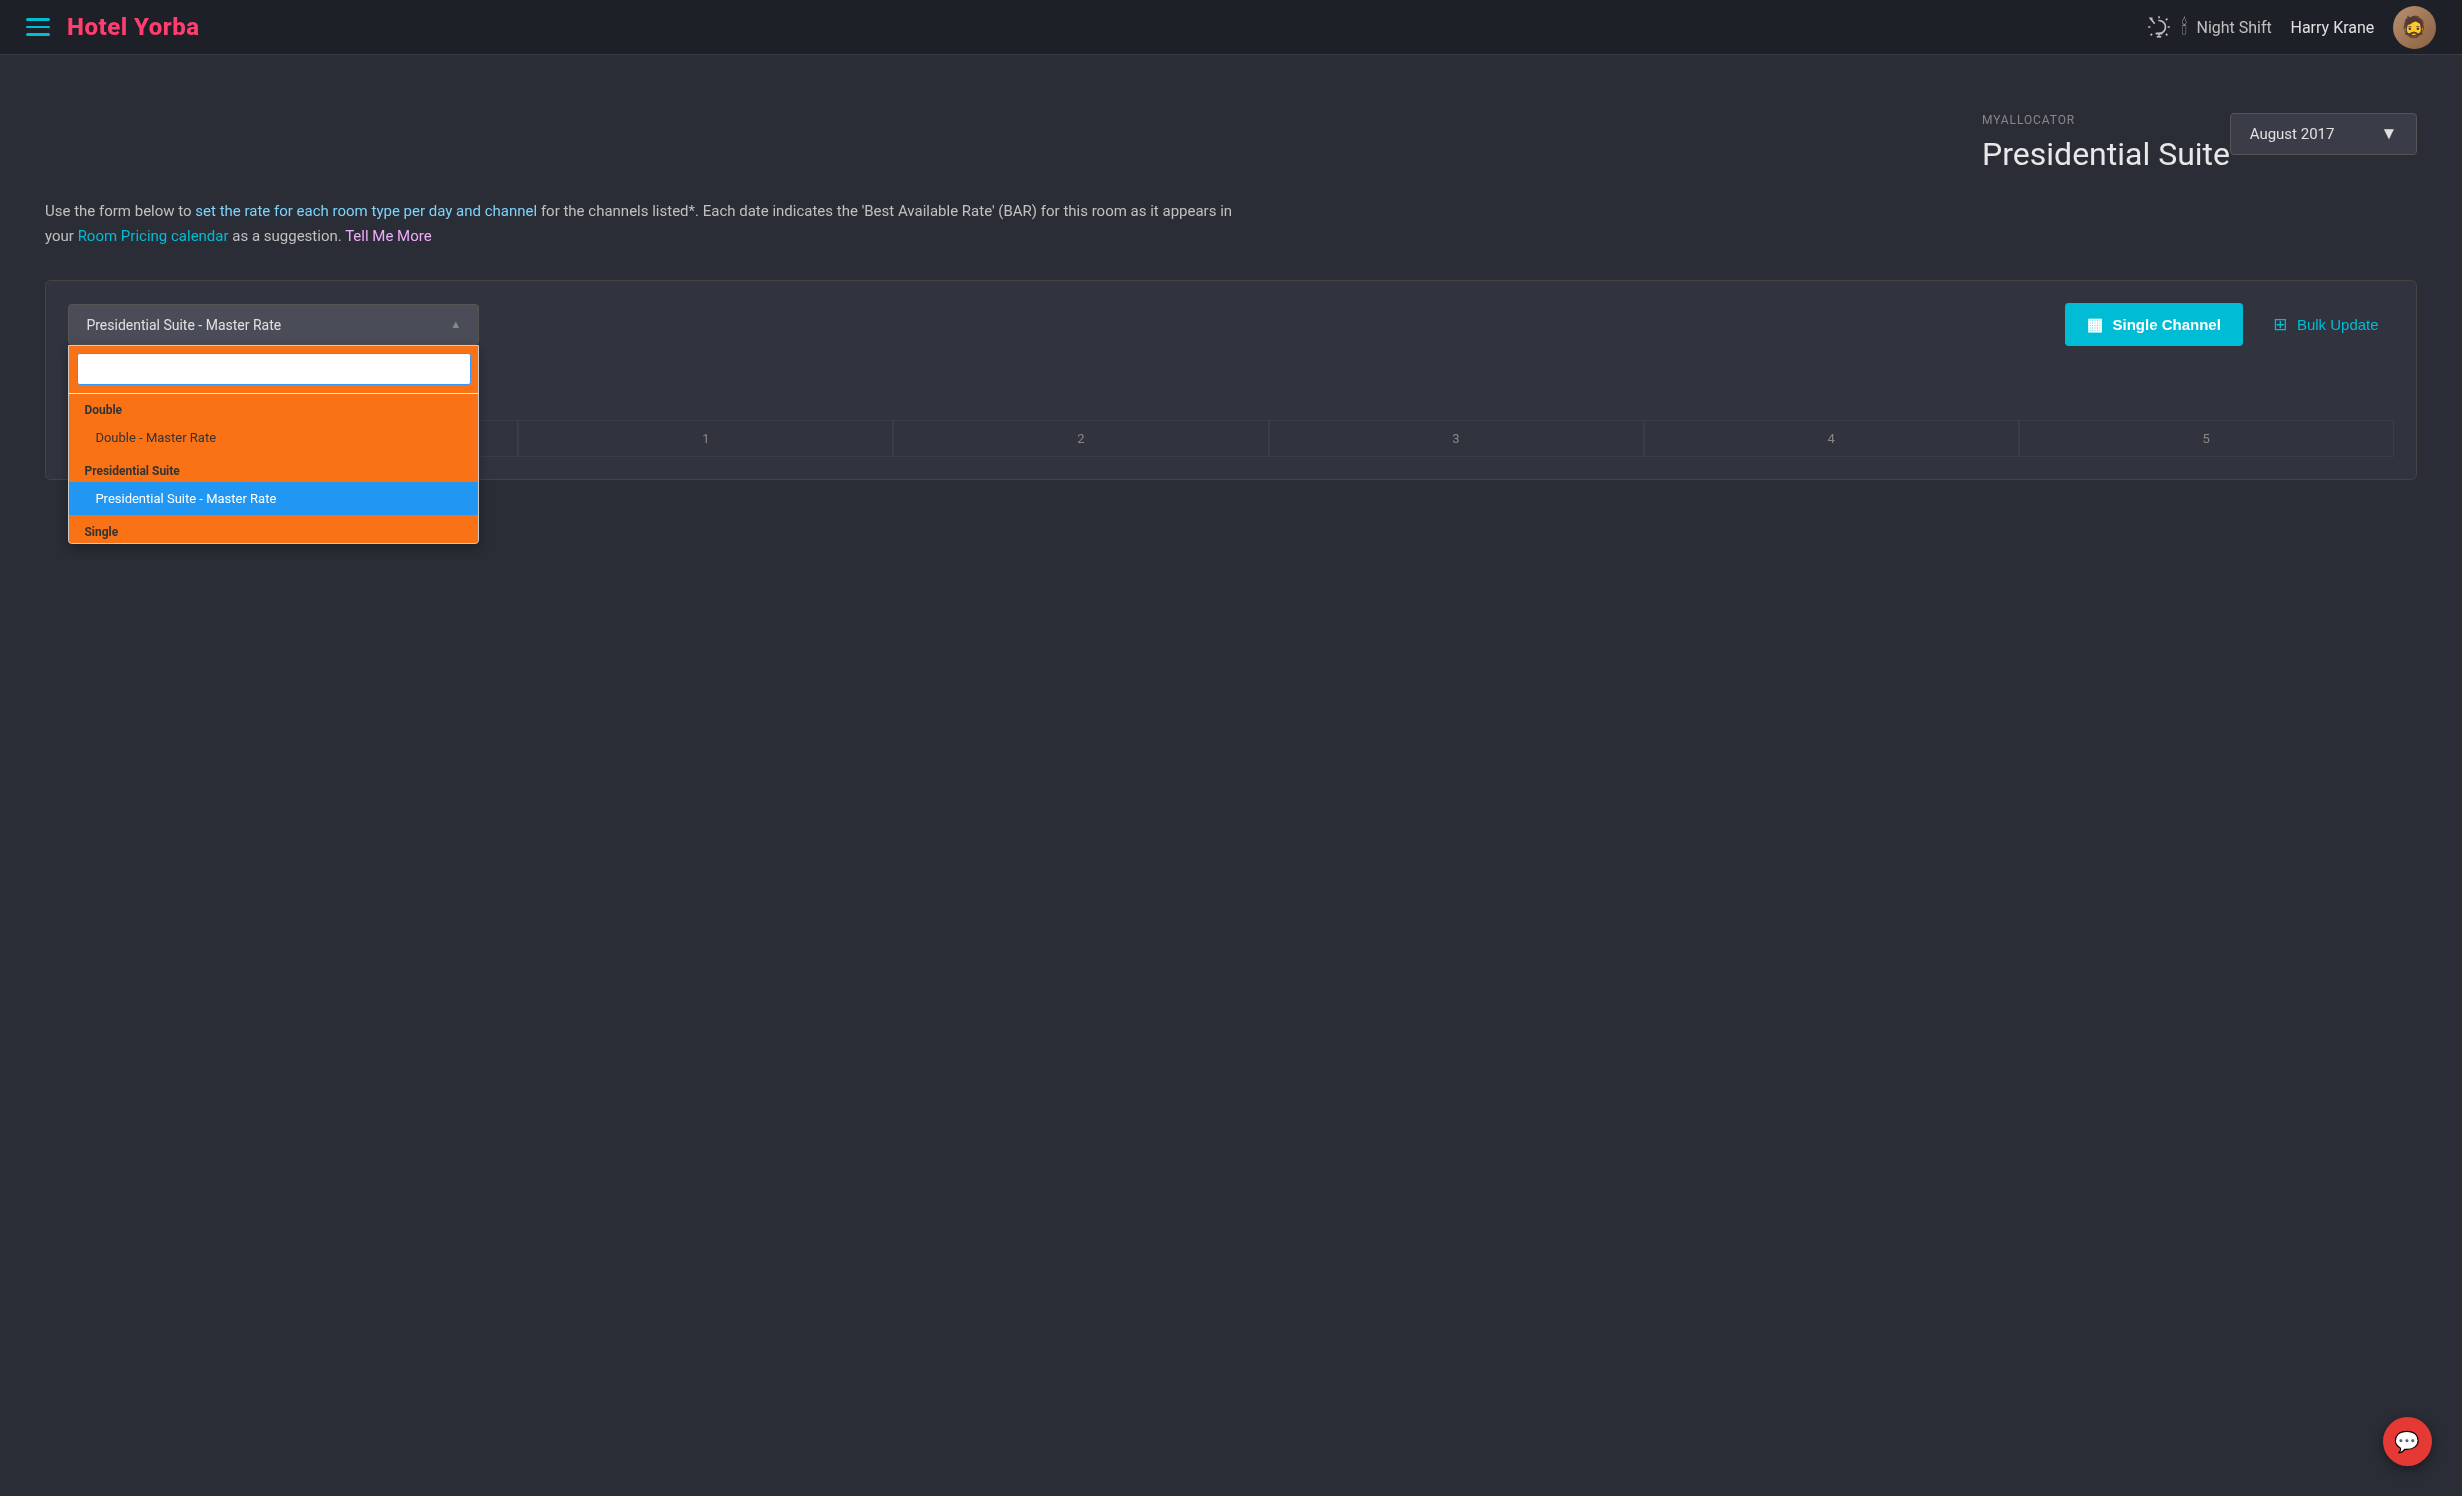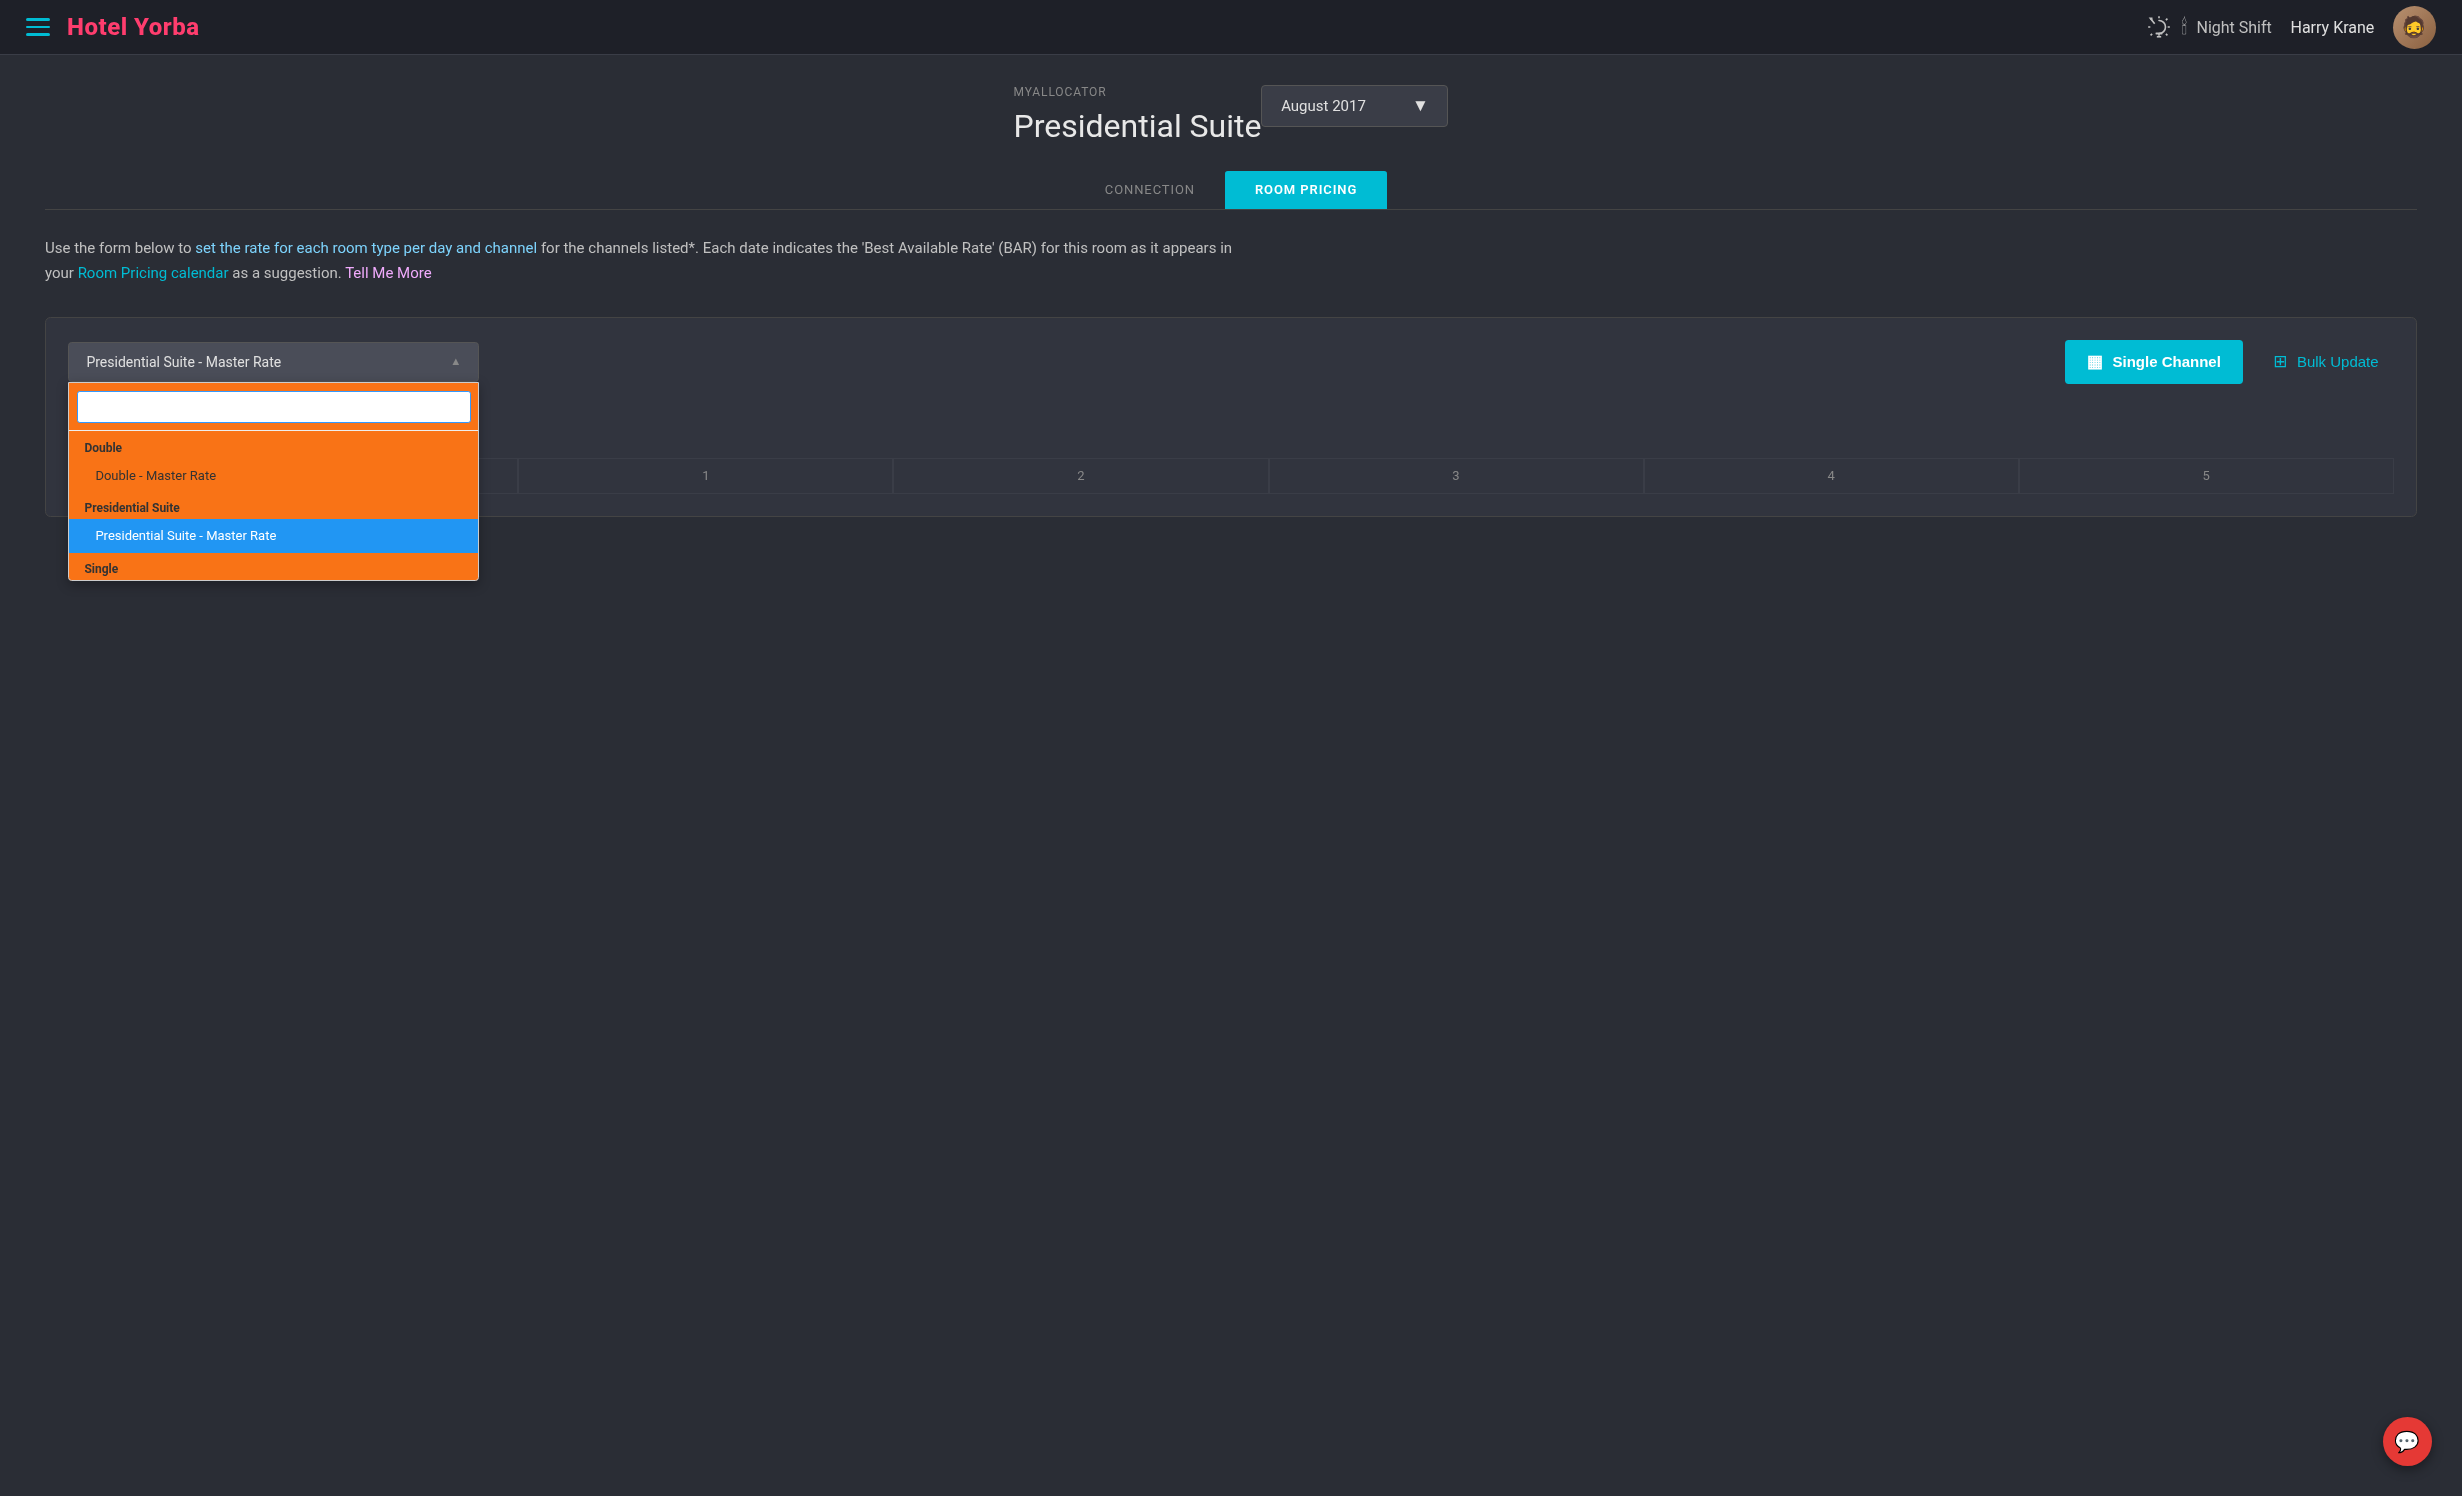--- a/index.html
+++ b/index.html
@@ -83,22 +83,23 @@
     .breadcrumb {
       font-size: 12px;
       color: #888;
       letter-spacing: 0.9px;
       text-transform: uppercase;
       margin-bottom: 7.5px;
     }
     .page-header {
       display: flex;
       align-items: flex-start;
-      justify-content: center;
+      justify-content: flex-end;
       margin-bottom: 26px;
+      margin-top: 28px;
     }
     .page-title {
       font-size: 32px;
       font-weight: 400;
       color: #e8e8e8;
     }
     .date-selector {
       background: #3a3d47;
       border: 0.9px solid #555;
       color: #e0e0e0;
@@ -411,30 +412,20 @@
     <div>
       <div class="breadcrumb">MYALLOCATOR</div>
       <h1 class="page-title">Presidential Suite</h1>
     </div>
     <div class="date-selector">
       <span>August 2017</span>
       <span style="font-size:17px;">▼</span>
     </div>
   </div>
 
-  <div class="tabs-container">
-    <div class="tabs">
-      <div class="tab">
-        <span>CONNECTION</span>
-      </div>
-      <div class="tab active">
-        <span>ROOM PRICING</span>
-      </div>
-    </div>
-  </div>
 
   <div class="description">
     <span>Use the form below to </span><span class="highlight-green">set the rate for each room type per day and channel</span><span> for the channels listed*. Each date indicates the 'Best Available Rate' (BAR) for this room as it appears in your </span><span class="highlight-cyan" style="cursor:pointer;">Room Pricing calendar</span><span> as a suggestion.  </span><span class="highlight-tell">Tell Me More</span>
   </div>
 
   <div class="panel">
     <div class="panel-top">
 
       <div class="dropdown-container">
         <div class="dropdown-trigger">

